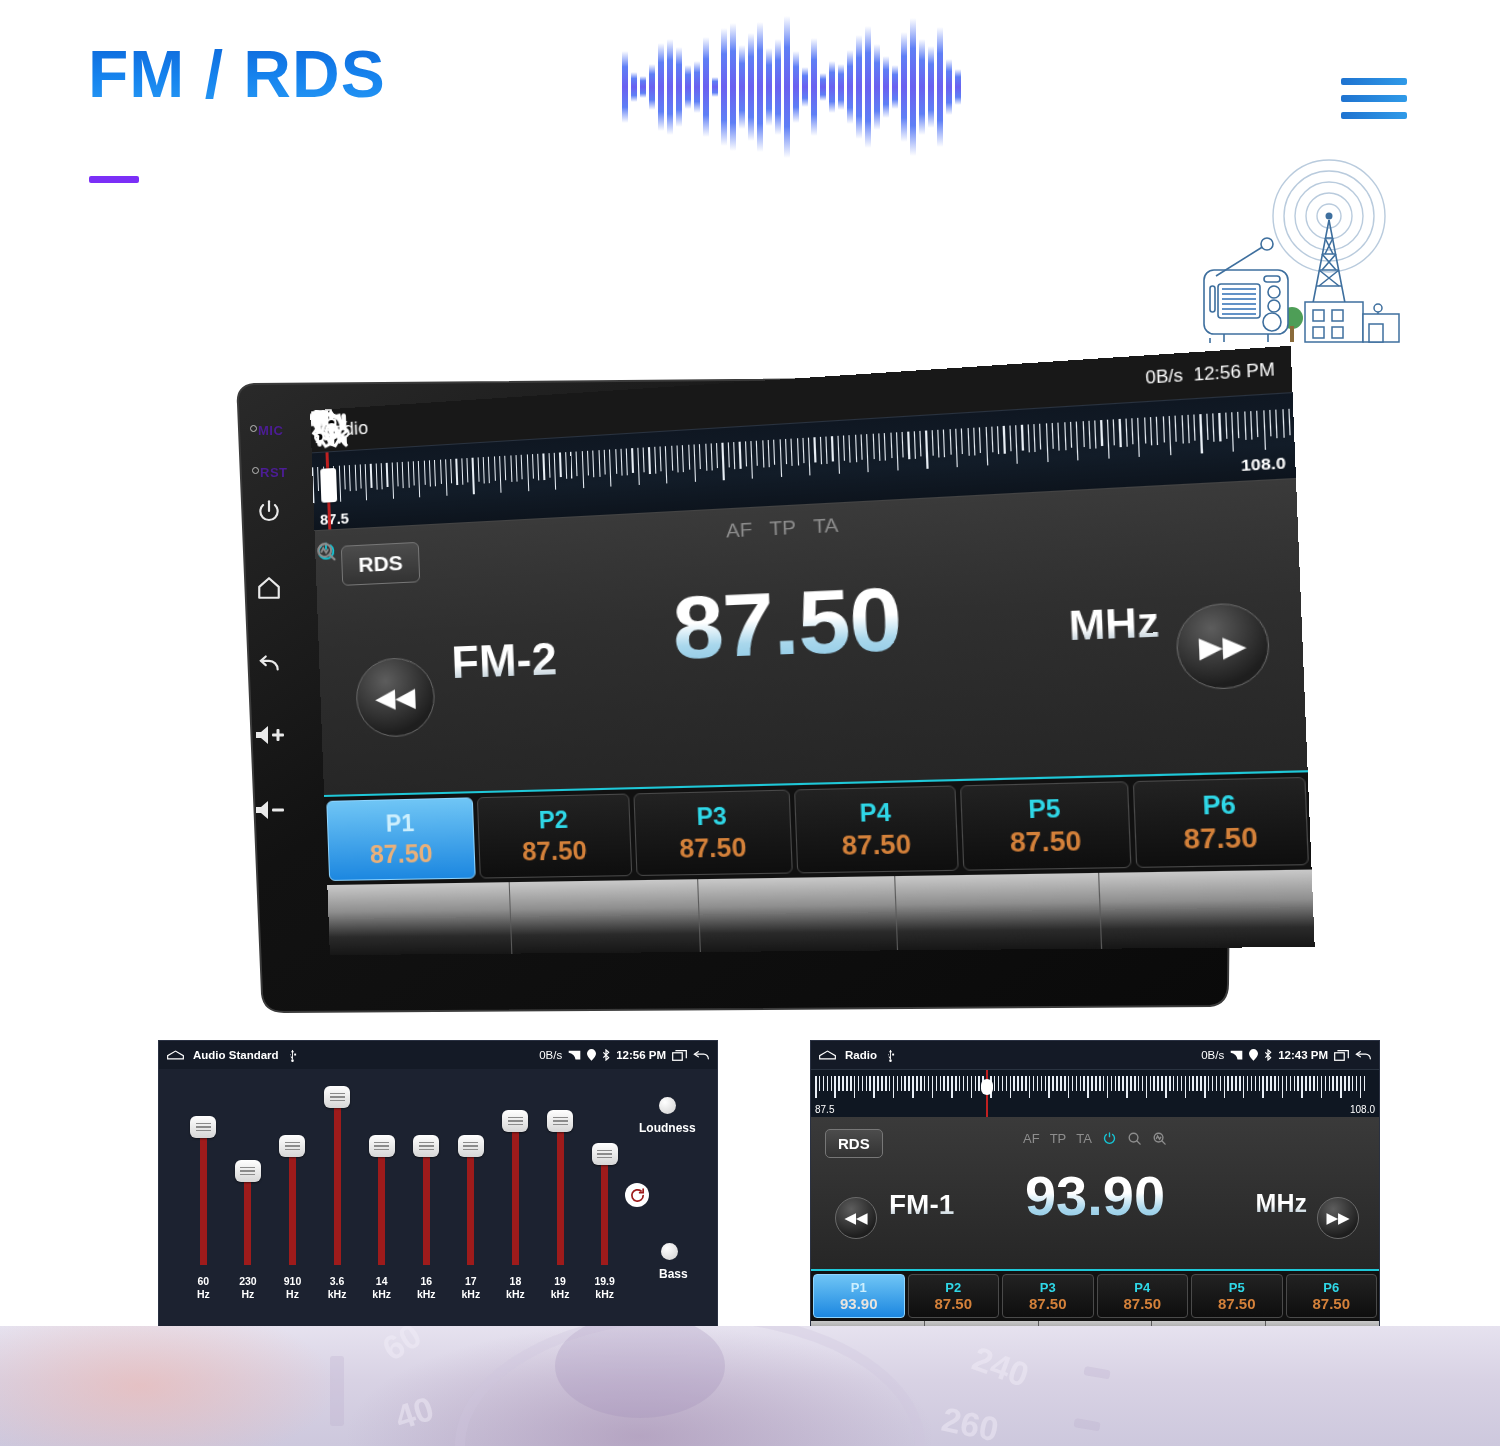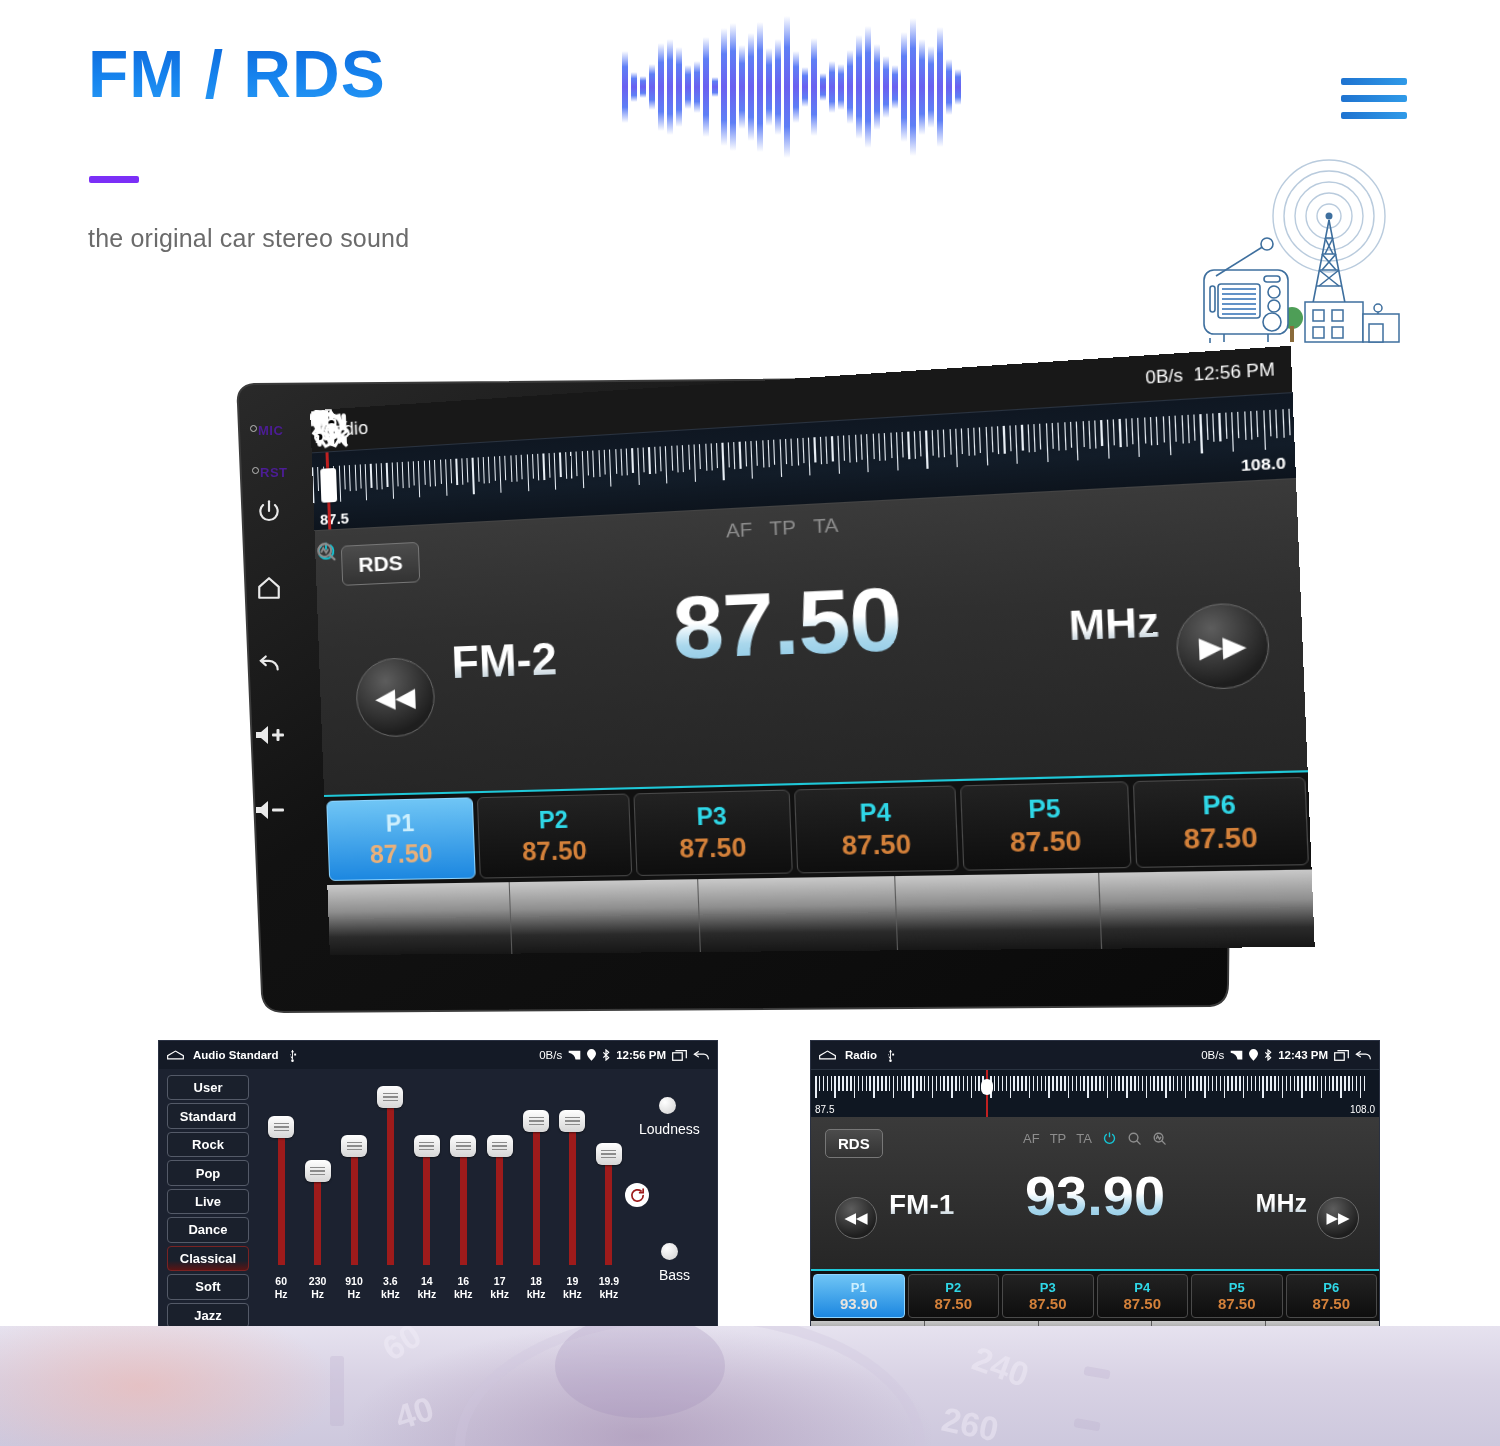--- a/index.html
+++ b/index.html
@@ -216,21 +216,21 @@
     display:flex; flex-direction:column; justify-content:center; align-items:center; gap:2px;
     box-shadow: 0 1px 2px rgba(0,0,0,.5);
   }
   .eq-knob i { display:block; width: 15px; height: 1.5px; background:#8b8b8b; }
   .eq-lab { color:#fff; font-size: 10.5px; font-weight:bold; text-align:center; line-height:13px; margin-top:4px; }
   .eq-right { width: 76px; position:relative; }
   .toggle-dot {
     position:absolute; width: 17px; height:17px; border-radius:50%;
     background: radial-gradient(circle at 35% 30%, #fff, #cfcfcf);
   }
-  .toggle-lab { position:absolute; color:#fff; font-size:14px; font-weight:normal; }
+  .toggle-lab { position:absolute; color:#fff; font-size:12px; font-weight:bold; }
   .reset-btn {
     position:absolute; width: 24px; height:24px; border-radius:50%;
     background:#fff; display:flex; align-items:center; justify-content:center;
   }
   .eq-tabs { display:flex; height: 36px; background:#0d0d0d; border-top:1px solid #303030; }
   .eq-tab {
     flex:1; display:flex; align-items:center; justify-content:center;
     color:#fff; font-size:15px; font-weight:bold;
   }
   .eq-tab.active { color:#4a8fd4; }
@@ -288,21 +288,20 @@
     filter: blur(0px);
     overflow:hidden;
   }
 </style>
 </head>
 <body>
 
 <div class="hero-title">FM / RDS</div>
 <div class="accent-bar"></div>
 <div class="hero-sub">
-  <div>the original car stereo sound</div>
 </div>
 
 <div class="waveform" id="waveform">
     <i style="height: 72px;"></i>
     <i style="height: 30px;"></i>
     <i style="height: 22px;"></i>
     <i style="height: 46px;"></i>
     <i style="height: 88px;"></i>
     <i style="height: 96px;"></i>
     <i style="height: 80px;"></i>
@@ -782,31 +781,20 @@
           <path d="M5 1 h16 v11"></path>
         </svg>
       <svg width="16" height="11" viewBox="0 0 24 16" fill="none" stroke="#fff" stroke-width="1.8" stroke-linecap="round">
           <path d="M23 13 a7 7 0 0 0-7-7 H4"></path>
           <path d="M8 2 L2 6 L8 10"></path>
         </svg>
     </div>
   </div>
 
   <div class="eq-body">
-    <div class="eq-presets" id="eq-presets">
-        <div class="eq-preset">User</div>
-        <div class="eq-preset">Standard</div>
-        <div class="eq-preset">Rock</div>
-        <div class="eq-preset">Pop</div>
-        <div class="eq-preset">Live</div>
-        <div class="eq-preset">Dance</div>
-        <div class="eq-preset sel">Classical</div>
-        <div class="eq-preset">Soft</div>
-        <div class="eq-preset">Jazz</div>
-      </div>
     <div class="eq-sliders" id="eq-sliders">
         <div class="eq-col">
           <div class="eq-track">
             <div class="eq-bar" style="height: 137px;"></div>
             <div class="eq-knob" style="bottom: 133px;">
               <i></i>
               <i></i>
               <i></i>
             </div>
           </div>

